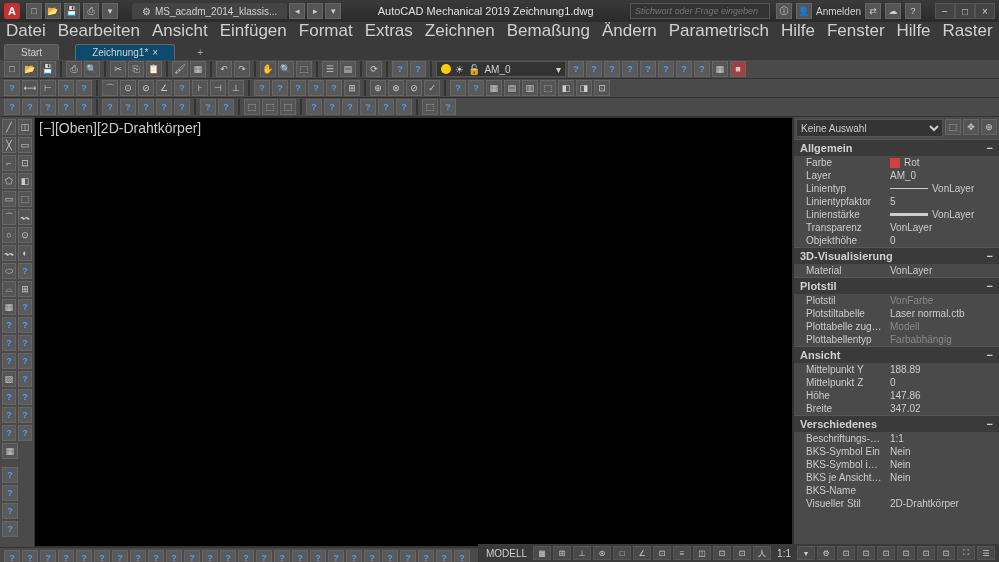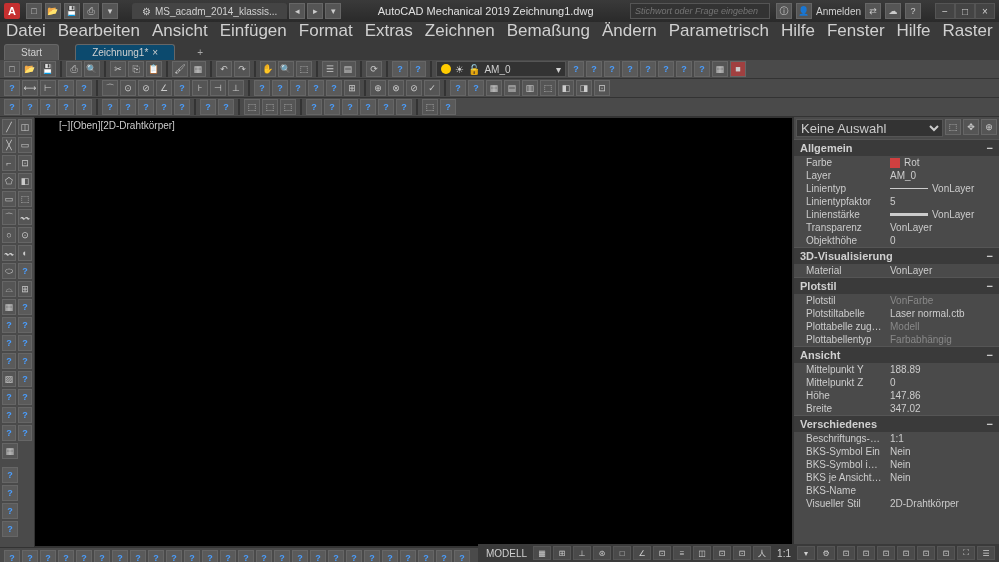--- a/index.html
+++ b/index.html
@@ -30,26 +30,26 @@
 .tbtn.q { background: #5a5a5a; }
 .tbtn.q::after { content: "?"; color: #4a9eff; font-weight: bold; }
 .sep { width: 2px; height: 16px; background: #333; margin: 0 2px; }
 .layer-combo { width: 130px; height: 16px; background: #333; border: 1px solid #555; display: flex; align-items: center; padding: 0 4px; font-size: 10px; gap: 4px; }
 .layer-combo .bulb { width: 10px; height: 10px; background: #ffcc00; border-radius: 50%; }
 
 .main { display: flex; height: 430px; }
 .lefttools { width: 34px; background: #4a4a4a; display: flex; flex-direction: column; padding: 2px; gap: 2px; }
 .lefttools .row { display: flex; gap: 2px; }
 .viewport { flex: 1; background: #000; position: relative; border: 1px solid #333; }
-.viewport .vlabel { position: absolute; top: 2px; left: 4px; color: #ccc; font-size: 10px; margin-left: 20px; }
+.viewport .vlabel { position: absolute; top: 2px; left: 4px; color: #ccc; font-size: 14px; }
 
 .propspanel { width: 206px; background: #4a4a4a; border-left: 1px solid #333; display: flex; flex-direction: column; }
 .propspanel .phead { background: #3a3a3a; padding: 3px 6px; font-size: 11px; border-bottom: 1px solid #222; }
 .propspanel .pselect { display: flex; padding: 2px; gap: 2px; }
-.propspanel .pselect select { flex: 1; background: #333; border: 1px solid #555; color: #ccc; font-size: 13px; height: 18px; }
+.propspanel .pselect select { flex: 1; background: #333; border: 1px solid #555; color: #ccc; font-size: 10px; height: 18px; }
 .propspanel .section { background: #3a3a3a; padding: 2px 6px; font-size: 11px; font-weight: bold; display: flex; justify-content: space-between; border-top: 1px solid #555; }
 .propspanel .prow { display: flex; padding: 1px 0; font-size: 10px; }
 .propspanel .prow .k { width: 92px; padding-left: 12px; color: #ccc; overflow: hidden; text-overflow: ellipsis; white-space: nowrap; }
 .propspanel .prow .v { flex: 1; padding-left: 4px; color: #ccc; display: flex; align-items: center; gap: 4px; }
 .propspanel .prow .v.dim { color: #888; }
 .swatch { width: 10px; height: 10px; background: #d04040; display: inline-block; }
 .lineprev { width: 38px; height: 1px; background: #ccc; display: inline-block; }
 .lineprev.thick { height: 3px; }
 
 .bottomtool { background: #4a4a4a; display: flex; padding: 2px 4px; gap: 2px; border-top: 1px solid #333; }

